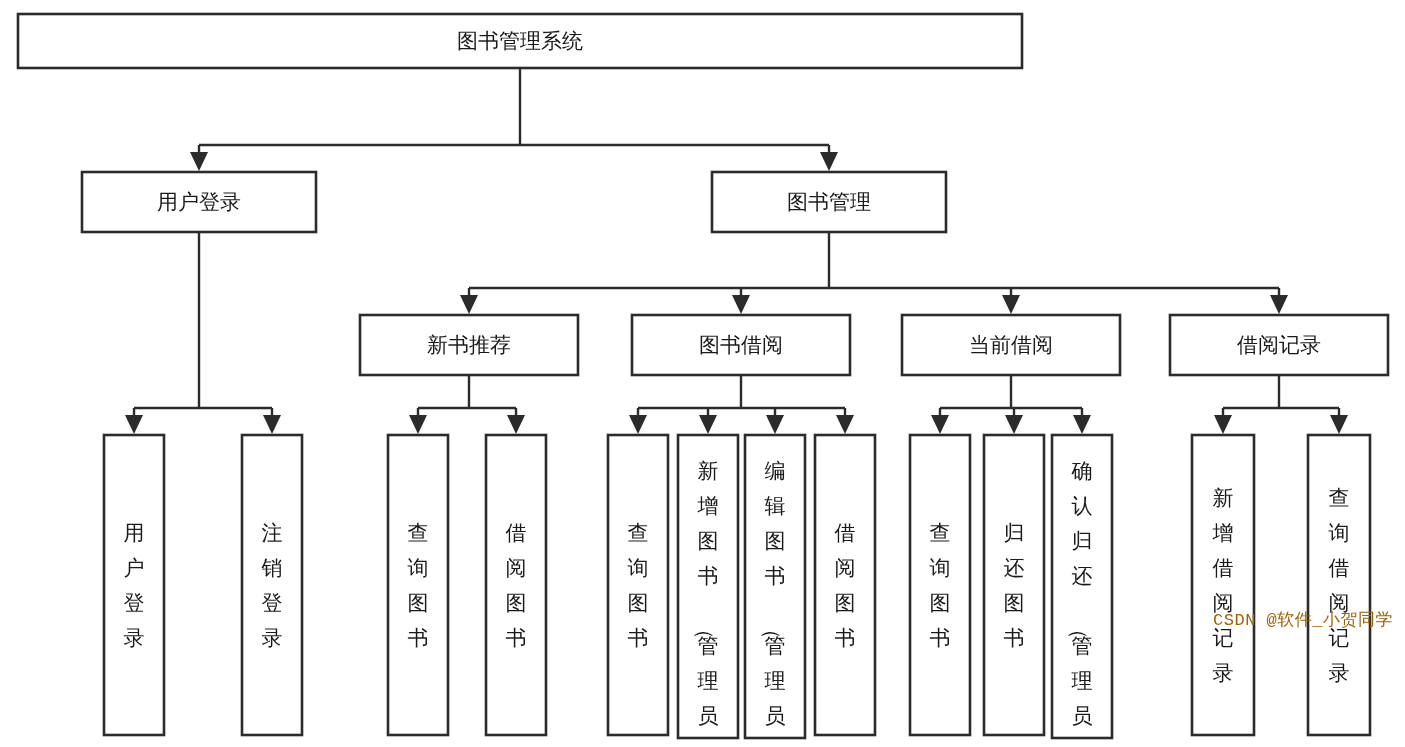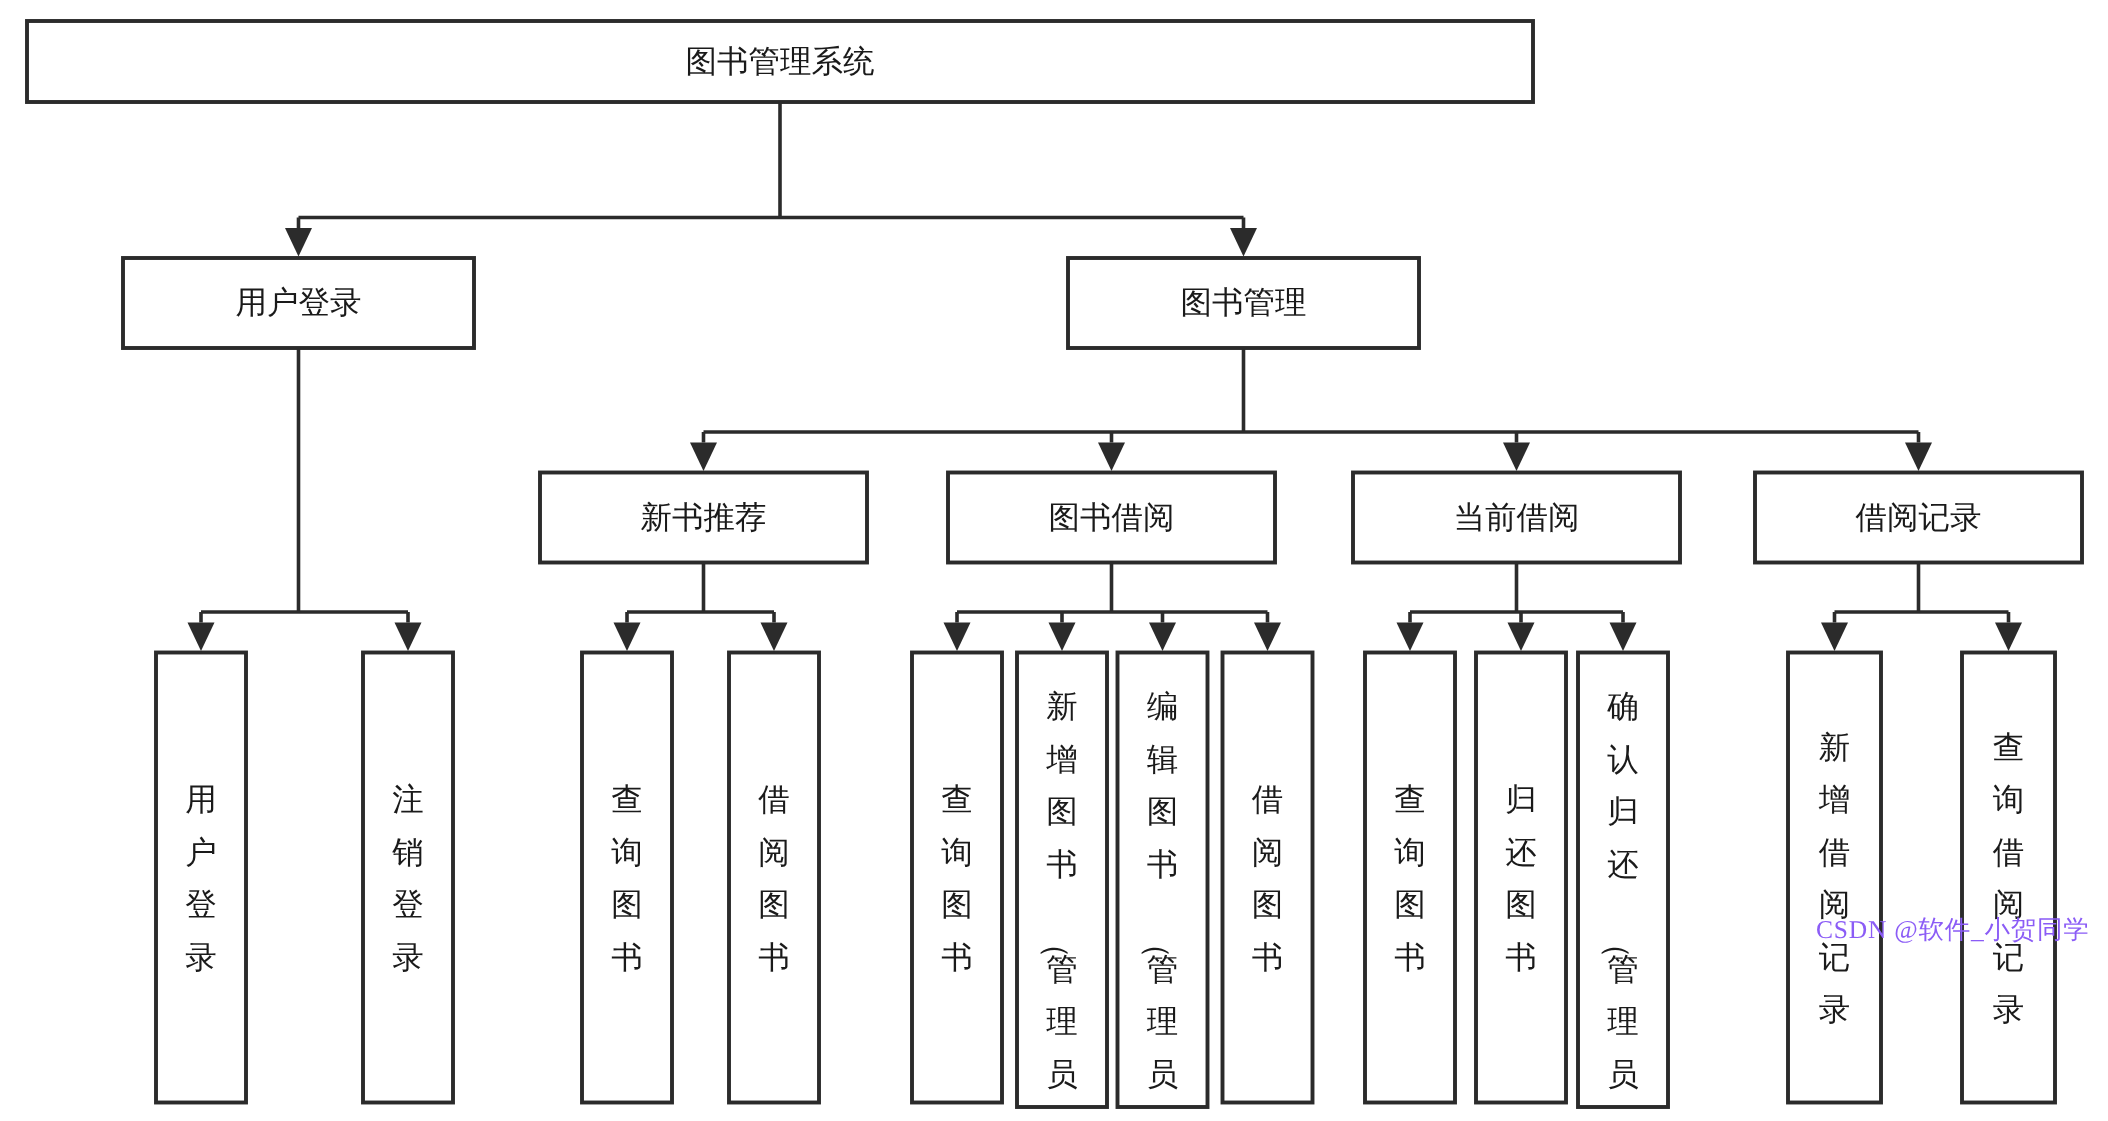--- a/index.html
+++ b/index.html
@@ -51,23 +51,23 @@
   .node-label-v {
     font-family: "DejaVu Sans", "Liberation Sans", sans-serif;
     font-size: 21px;
     fill: #1a1a1a;
     text-anchor: middle;
   }
   .watermark {
     position: absolute;
     right: 12px;
     bottom: 4px;
-    font-family: Liberation Serif, serif;
+    font-family: Liberation Mono, monospace;
     font-size: 17px;
-    color: #8b5cf6;
+    color: #a16207;
     white-space: nowrap;
     letter-spacing: 0.5px;
     user-select: none;
   }
 </style>
 </head>
 <body>
 
 <div id="diagram-root">
   <svg id="tree-svg" viewBox="0 0 1405 747">

